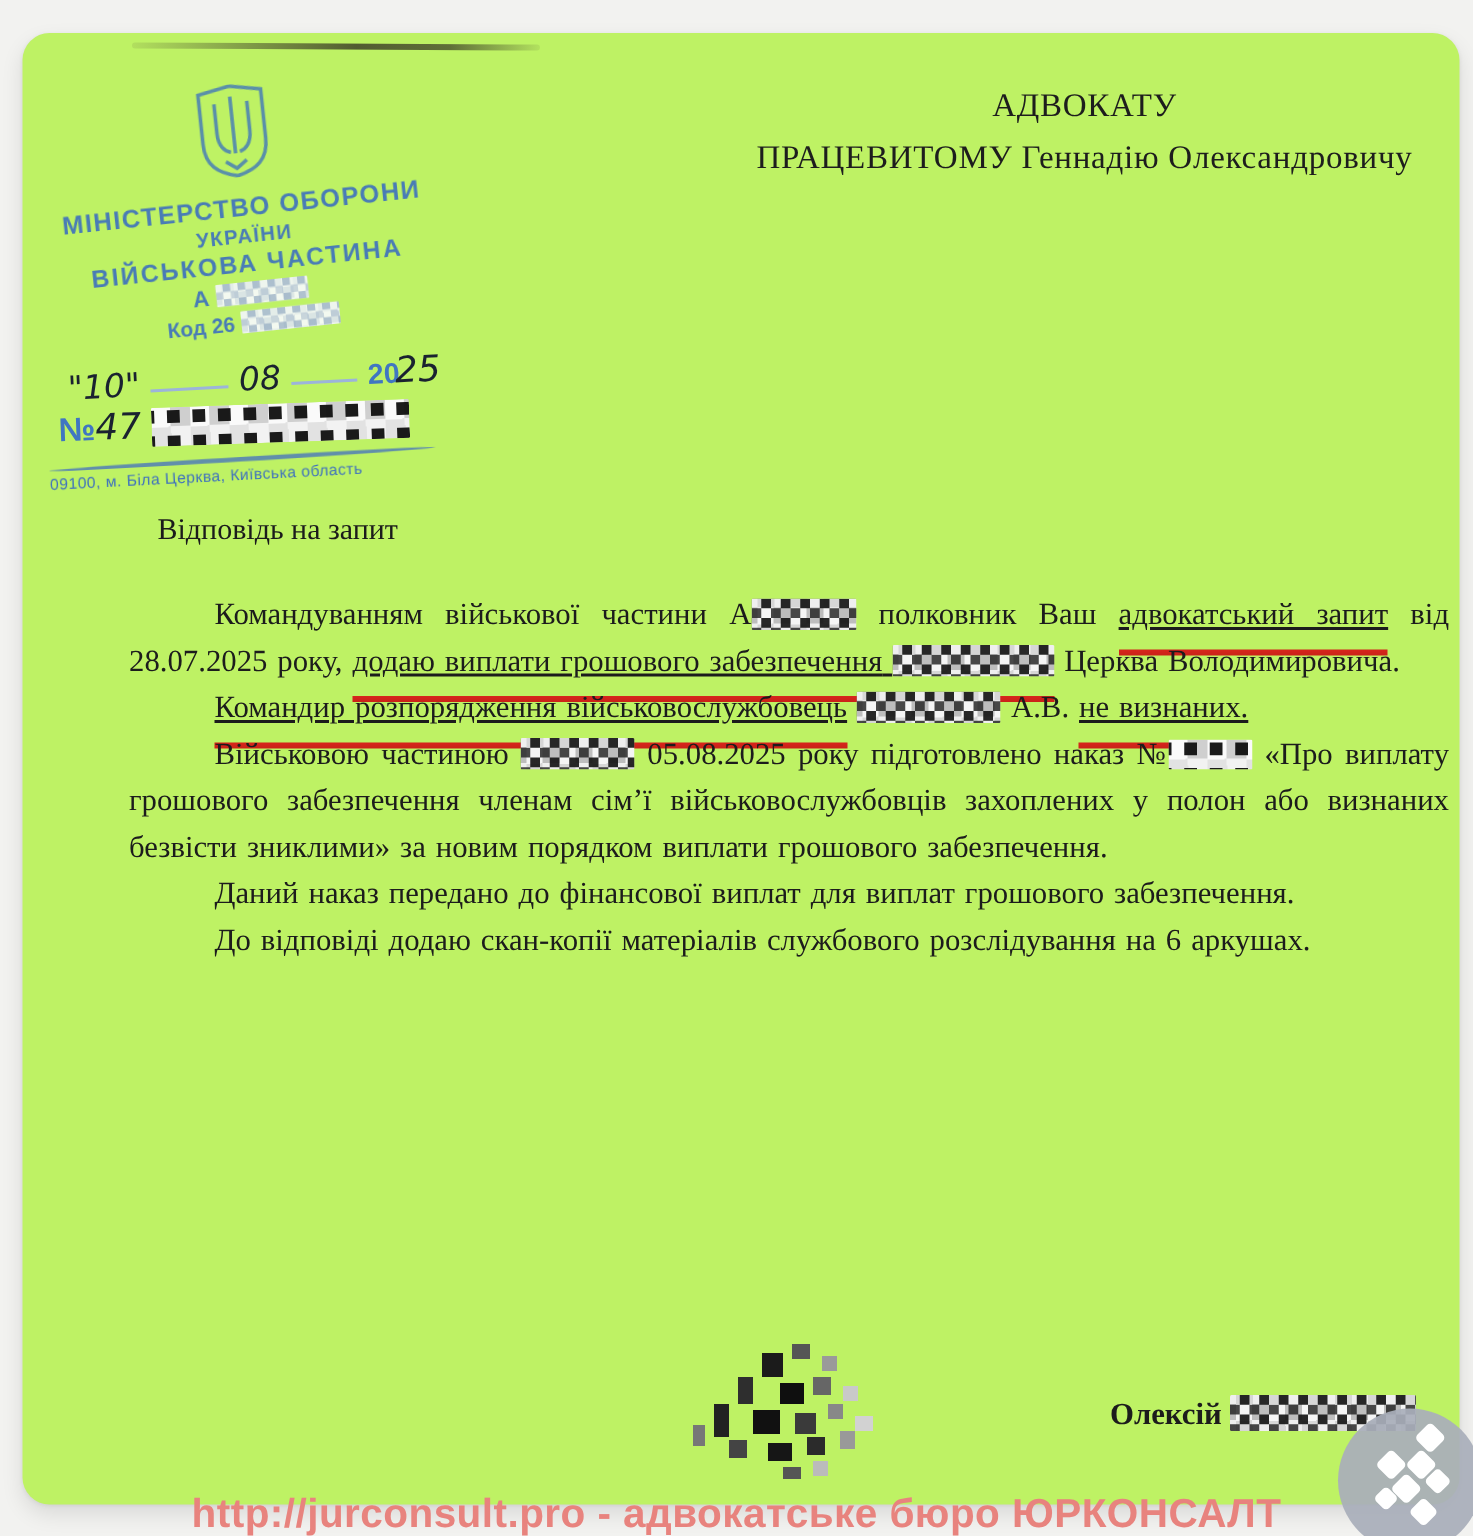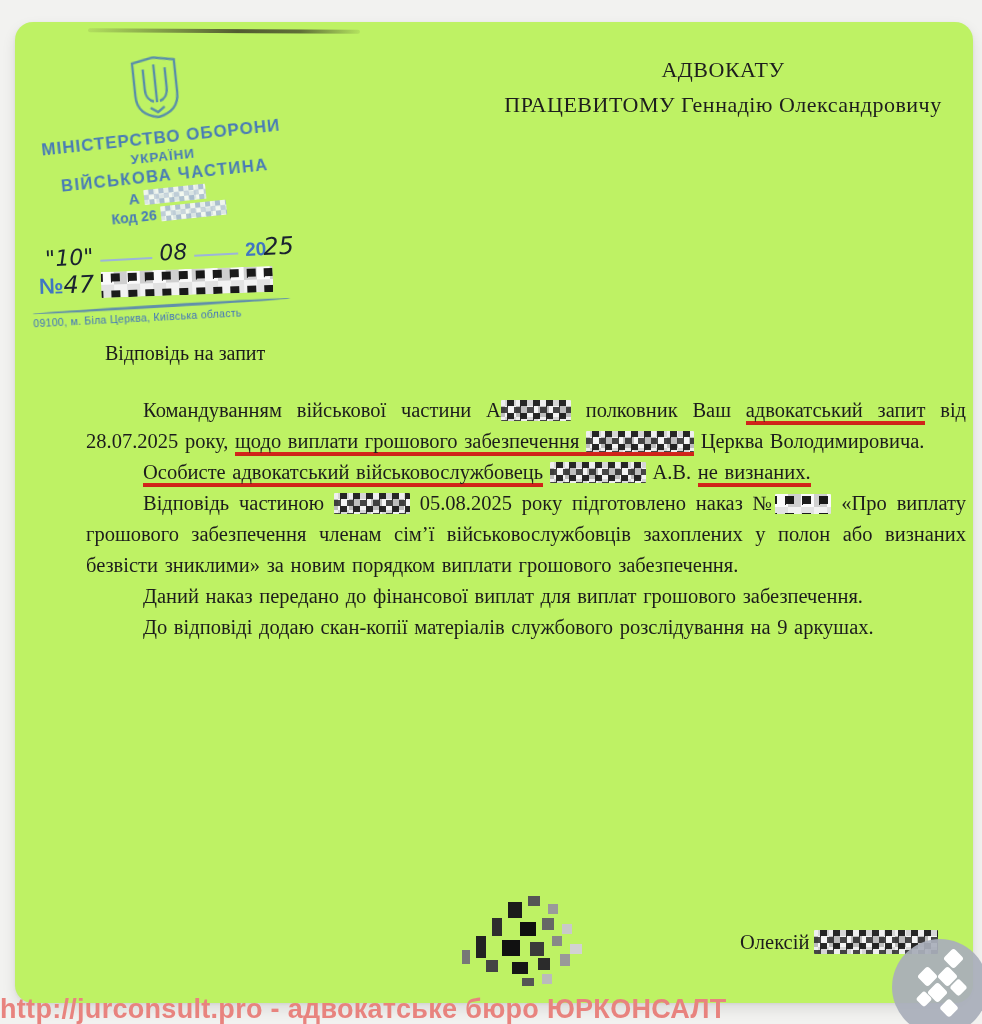--- a/index.html
+++ b/index.html
@@ -60,34 +60,34 @@
   .px-sparse { background-image:
       conic-gradient(rgba(15,15,15,.95) 0 25%, transparent 0 50%, transparent 0 75%, transparent 0),
       conic-gradient(#cfcfcf 0 25%, #f2f2f2 0 50%, #e2e2e2 0 75%, #fafafa 0);
     background-size:17px 17px, 26px 26px; background-position:2px 2px, 0 0; }
   .px-blue { background-image:
       conic-gradient(rgba(150,170,205,.75) 0 25%, transparent 0 50%, rgba(170,185,215,.6) 0 75%, transparent 0),
       conic-gradient(#dde4ef 0 25%, #f3f6fa 0 50%, #e8edf5 0 75%, #f8fafc 0);
     background-size:10px 10px, 16px 16px; vertical-align:-2px; }
 
   
-  .redline { padding-bottom:4px;
+  .redline { padding-bottom:16px;
     background-image:linear-gradient(#d8261c, #c92318);
     background-repeat:repeat-x; background-size:8px 4px; background-position:0 calc(100% - 0px);
-    box-decoration-break:clone; -webkit-box-decoration-break:clone; }
+    box-decoration-break:clone;text-decoration:underline; -webkit-box-decoration-break:clone; }
 
   
   .sigblock { position:absolute; left:71px; top:858px; font-size:20.5px; line-height:33px; color:#1c1c1c; }
   .scrawl { position:absolute; left:415px; top:872px; width:165px; height:110px; }
   .sq { position:absolute; }
-  .nameline { position:absolute; left:725px; top:908px; font-size:20.5px; color:#1c1c1c; }
+  .nameline { position:absolute; left:725px; top:908px; font-size:20.5px; color:#1c1c1c;font-weight:bold; }
 
   
   .wm-logo { position:absolute; left:890px; top:937px; width:100px; height:100px; z-index:6; }
-  .wm-text { position:absolute; left:0; top:994px; width:982px; z-index:7;
+  .wm-text { position:absolute; left:0; top:994px; width:982px; text-align:center; z-index:7;
     font-family:"Liberation Sans", sans-serif; font-weight:bold; font-size:27px; color:#e8837e; letter-spacing:.3px; }
 </style>
 </head>
 <body>
 
 <div class="screen">
 
   <div class="page">
 
     <div class="smudge"></div>
@@ -132,37 +132,37 @@
     </div>
 
     <div class="subject">Відповідь на запит</div>
 
     <div class="docbody">
       <p>
         <span>Командуванням військової частини А</span><span class="px" style="width:70px;height:21px"></span>
         <span>полковник Ваш</span>
         <span class="redline">адвокатський запит</span>
         <span>від 28.07.2025 року,</span>
-        <span class="redline"><span>щодо виплати грошового забезпечення</span> <span class="px" style="width:108px;height:21px"></span></span>
+        <span class="redline"><span>додаю виплати грошового забезпечення</span> <span class="px" style="width:108px;height:21px"></span></span>
         <span>Церква Володимировича.</span>
       </p>
       <p>
-        <span class="redline">Особисте адвокатський військовослужбовець</span>
+        <span class="redline">Командир розпорядження військовослужбовець</span>
         <span class="px" style="width:96px;height:21px"></span>
         <span>А.В.</span>
         <span class="redline">не визнаних.</span>
       </p>
       <p>
-        <span>Відповідь частиною</span>
+        <span>Військовою частиною</span>
         <span class="px" style="width:76px;height:21px"></span>
         <span>05.08.2025 року підготовлено наказ №</span><span class="px px-sparse" style="width:56px;height:20px"></span>
         <span>«Про виплату грошового забезпечення членам сім’ї військовослужбовців захоплених у полон або визнаних безвісти зниклими» за новим порядком виплати грошового забезпечення.</span>
       </p>
       <p>Даний наказ передано до фінансової виплат для виплат грошового забезпечення.</p>
-      <p>До відповіді додаю скан-копії матеріалів службового розслідування на 9 аркушах.</p>
+      <p>До відповіді додаю скан-копії матеріалів службового розслідування на 6 аркушах.</p>
     </div>
 
 
     <div class="scrawl">
       <div class="sq" style="left:78px;top:8px;width:14px;height:16px;background:#1b1b1b"></div>
       <div class="sq" style="left:98px;top:2px;width:12px;height:10px;background:#555"></div>
       <div class="sq" style="left:118px;top:10px;width:10px;height:10px;background:#9a9a9a"></div>
       <div class="sq" style="left:62px;top:24px;width:10px;height:18px;background:#2e2e2e"></div>
       <div class="sq" style="left:90px;top:28px;width:16px;height:14px;background:#0f0f0f"></div>
       <div class="sq" style="left:112px;top:24px;width:12px;height:12px;background:#666"></div>

